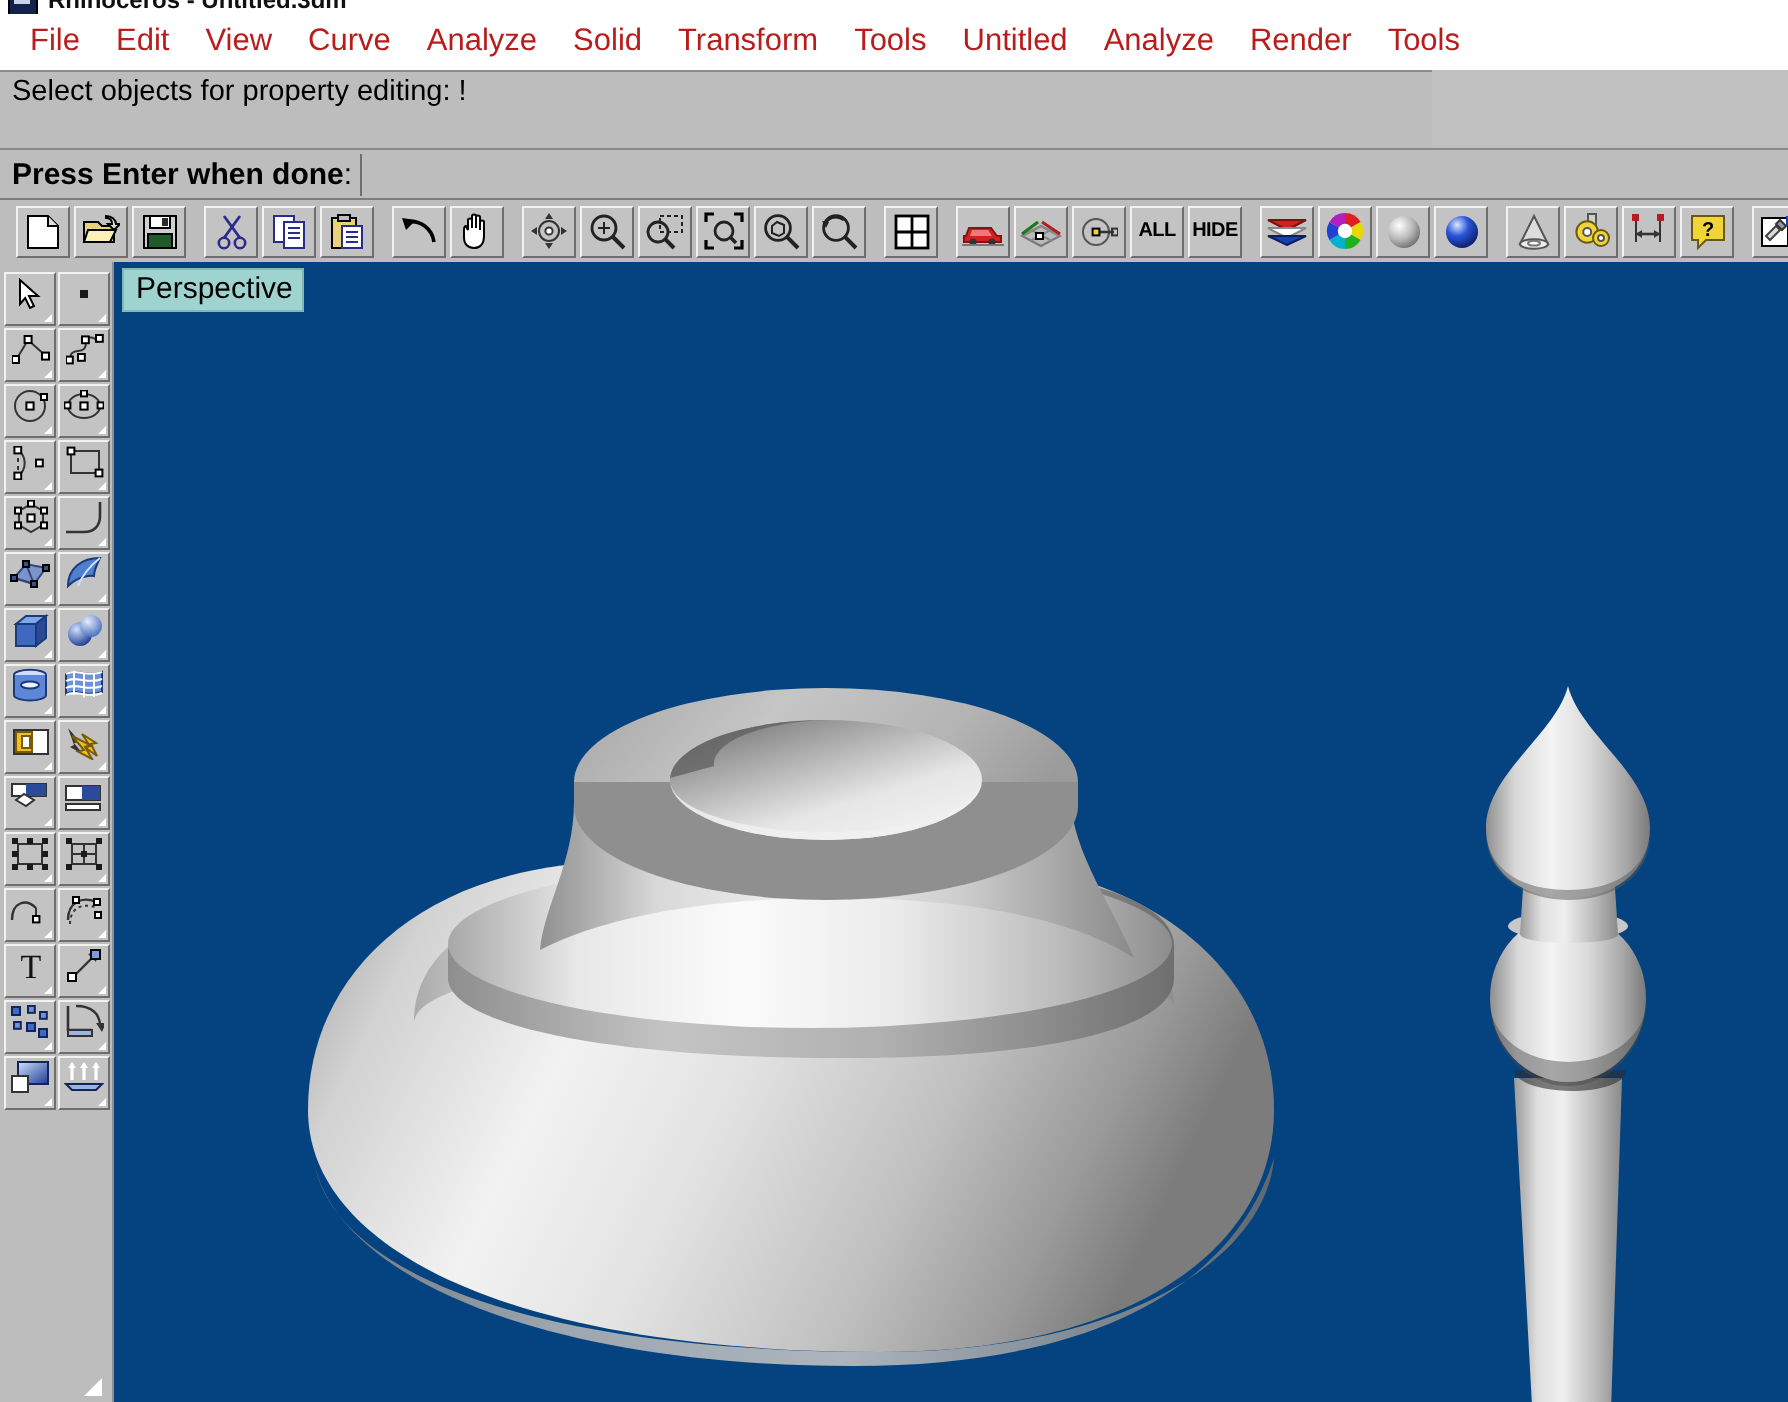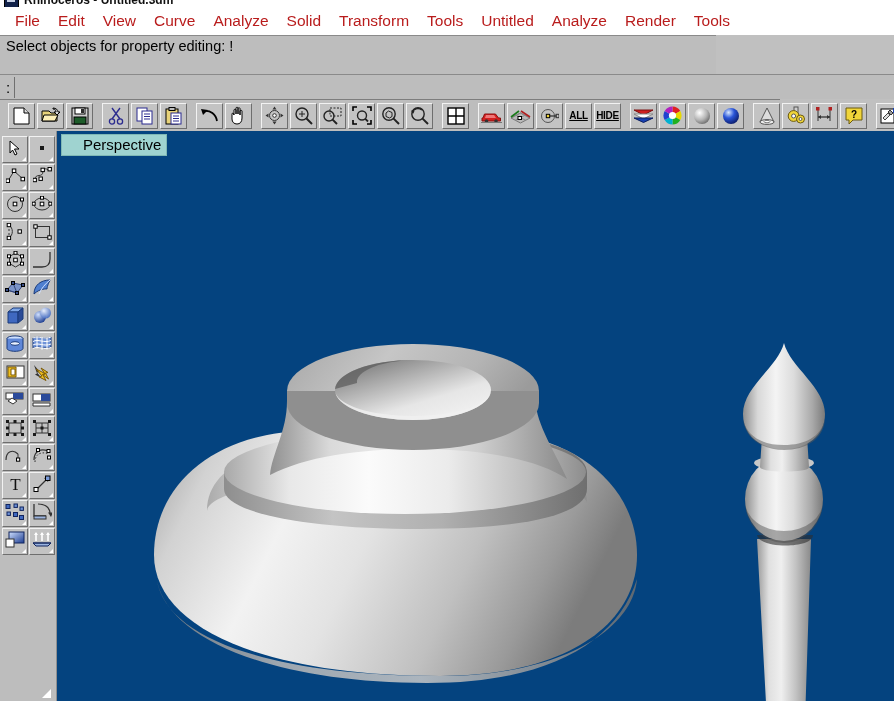--- a/index.html
+++ b/index.html
@@ -64,25 +64,24 @@
     font-size:15px;font-weight:bold;color:#000;white-space:nowrap;
   }
   .cmdprompt .pcolon{font-size:15px;color:#000;}
   .cmdinput{
     flex:1;height:21px;margin-left:4px;background:#bdbdbd;
     border-left:1px solid #6f6f6f;position:relative;
   }
 
   
   .toolbar-top{
-    position:absolute;left:0;top:99px;width:780px;height:32px;
+    position:absolute;left:0;top:99px;width:894px;height:32px;
     background:#bdbdbd;border-top:1px solid #7d7d7d;
     box-sizing:border-box;display:flex;align-items:center;
     padding-left:8px;
-    text-decoration:underline;
   }
   .tbtn{
     width:27px;height:26px;margin-right:2px;flex:none;
     background:#c3c3c3;
     border-top:1px solid #f2f2f2;border-left:1px solid #f2f2f2;
     border-right:1px solid #6e6e6e;border-bottom:1px solid #6e6e6e;
     display:flex;align-items:center;justify-content:center;
     box-sizing:border-box;cursor:default;position:relative;
   }
   .tsep{width:7px;flex:none;}
@@ -120,21 +119,21 @@
   }
 
   
   .viewport{
     position:absolute;left:57px;top:131px;width:837px;height:570px;
     background:#04437f;overflow:hidden;
   }
   .vplabel{
     position:absolute;left:4px;top:3px;
     background:#9fd3d0;color:#000;font-size:15px;
-    padding:1px 5px 2px 21px;line-height:17px;white-space:nowrap;
+    padding:1px 5px 2px 6px;line-height:17px;white-space:nowrap;
     border:1px solid #7fb8b5;cursor:default;
   }
   .vpscene{position:absolute;left:0;top:0;width:837px;height:570px;}
 </style>
 </head>
 <body>
 
 <div id="app">
 
   <div class="titlebar">
@@ -157,20 +156,21 @@
     <div class="menu-item">Analyze</div>
     <div class="menu-item">Render</div>
     <div class="menu-item">Tools</div>
   </div>
 
   <div class="cmdhist">
     <div class="cmdline-txt">Select objects for property editing: !</div>
   </div>
 
   <div class="cmdprompt">
+    <span class="plabel">Press Enter when done</span>
     <span class="pcolon">:</span>
     <div class="cmdinput"></div>
   </div>
 
   <div class="toolbar-top">
 
     <div class="tbtn">
       <span>
         <svg width="17" height="18" viewBox="0 0 17 18">
             <path d="M1 1h10l5 5v11H1z" fill="#fff" stroke="#000"></path>

